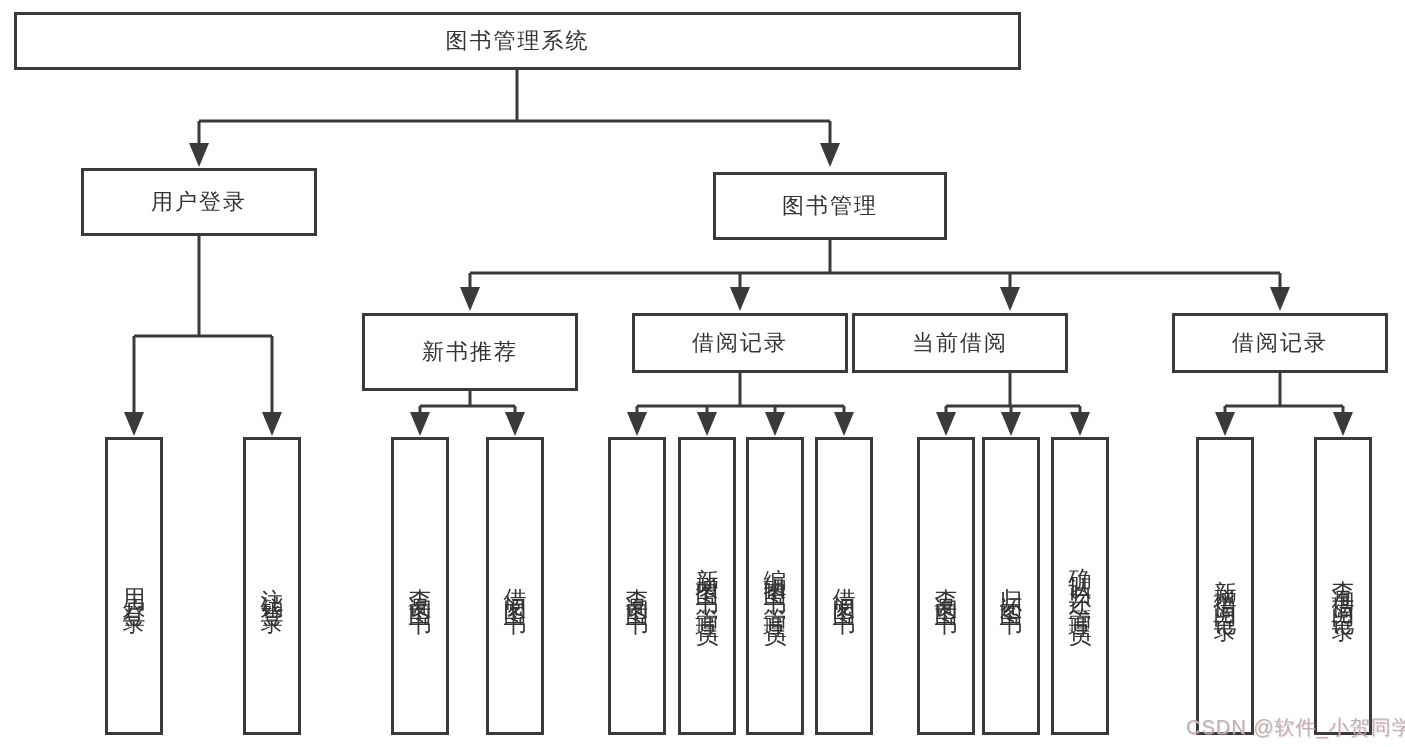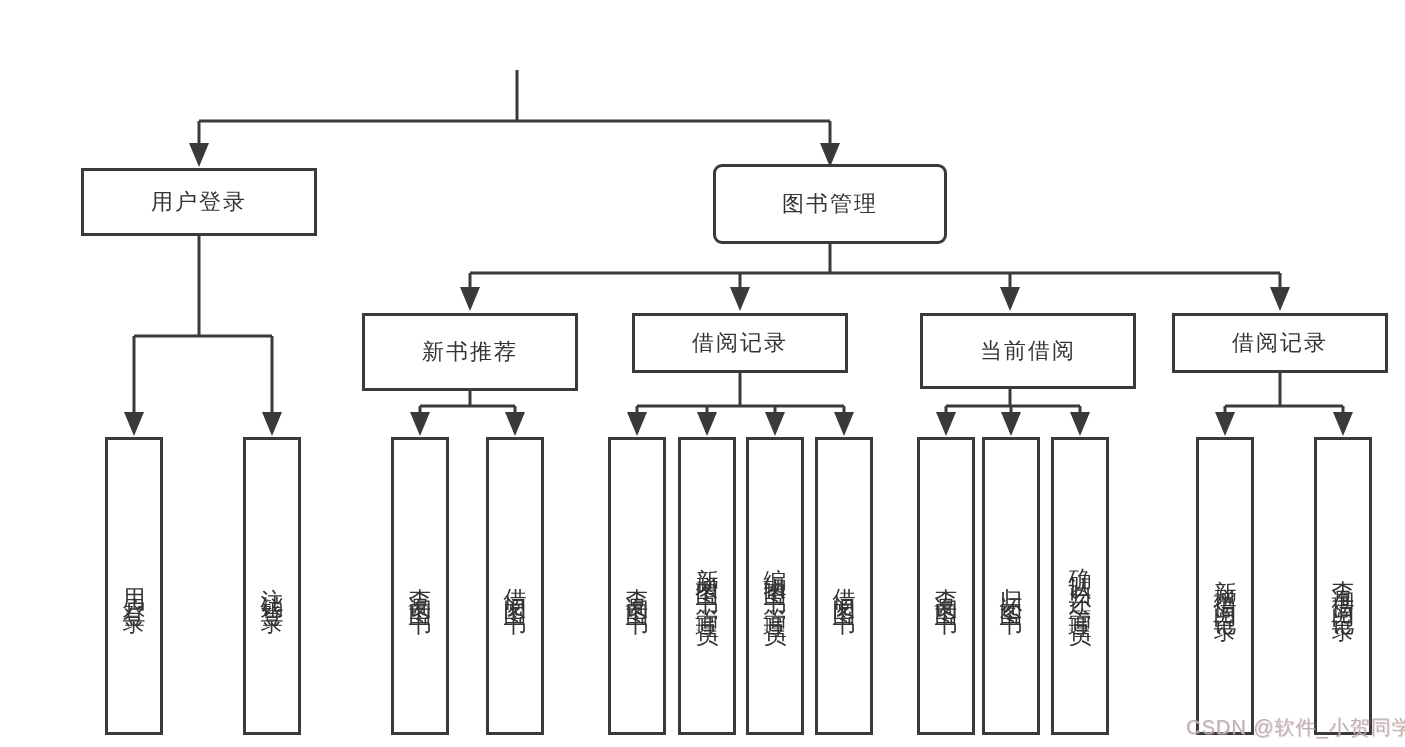--- a/index.html
+++ b/index.html
@@ -89,27 +89,28 @@
       <polygon points="765,412 785,412 775,436"></polygon>
       <polygon points="834,412 854,412 844,436"></polygon>
       <polygon points="936,412 956,412 946,436"></polygon>
       <polygon points="1001,412 1021,412 1011,436"></polygon>
       <polygon points="1070,412 1090,412 1080,436"></polygon>
       <polygon points="1215,412 1235,412 1225,436"></polygon>
       <polygon points="1333,412 1353,412 1343,436"></polygon>
     </g>
   </svg>
 
+  <div class="node h-box" style="left:14px; top:12px; width:1007px; height:58px;">图书管理系统</div>
 
   <div class="node h-box" style="left:81px; top:168px; width:236px; height:68px;">用户登录</div>
-  <div class="node h-box" style="left:713px; top:164px; width:234px; height:80px;border-radius:9px;">图书管理</div>
+  <div class="node h-box" style="left:713px; top:172px; width:234px; height:68px;">图书管理</div>
 
   <div class="node h-box" style="left:362px; top:313px; width:216px; height:78px;">新书推荐</div>
   <div class="node h-box" style="left:632px; top:313px; width:216px; height:60px;">借阅记录</div>
-  <div class="node h-box" style="left:920px; top:313px; width:216px; height:76px;">当前借阅</div>
+  <div class="node h-box" style="left:852px; top:313px; width:216px; height:60px;">当前借阅</div>
   <div class="node h-box" style="left:1172px; top:313px; width:216px; height:60px;">借阅记录</div>
 
   <div class="node v-box" style="left:105px; top:437px; width:58px; height:298px;">用户登录</div>
   <div class="node v-box" style="left:243px; top:437px; width:58px; height:298px;">注销登录</div>
 
   <div class="node v-box" style="left:391px; top:437px; width:58px; height:298px;">查询图书</div>
   <div class="node v-box" style="left:486px; top:437px; width:58px; height:298px;">借阅图书</div>
 
   <div class="node v-box" style="left:608px; top:437px; width:58px; height:298px;">查询图书</div>
   <div class="node v-box" style="left:678px; top:437px; width:58px; height:298px;">新增图书（管理员）</div>

